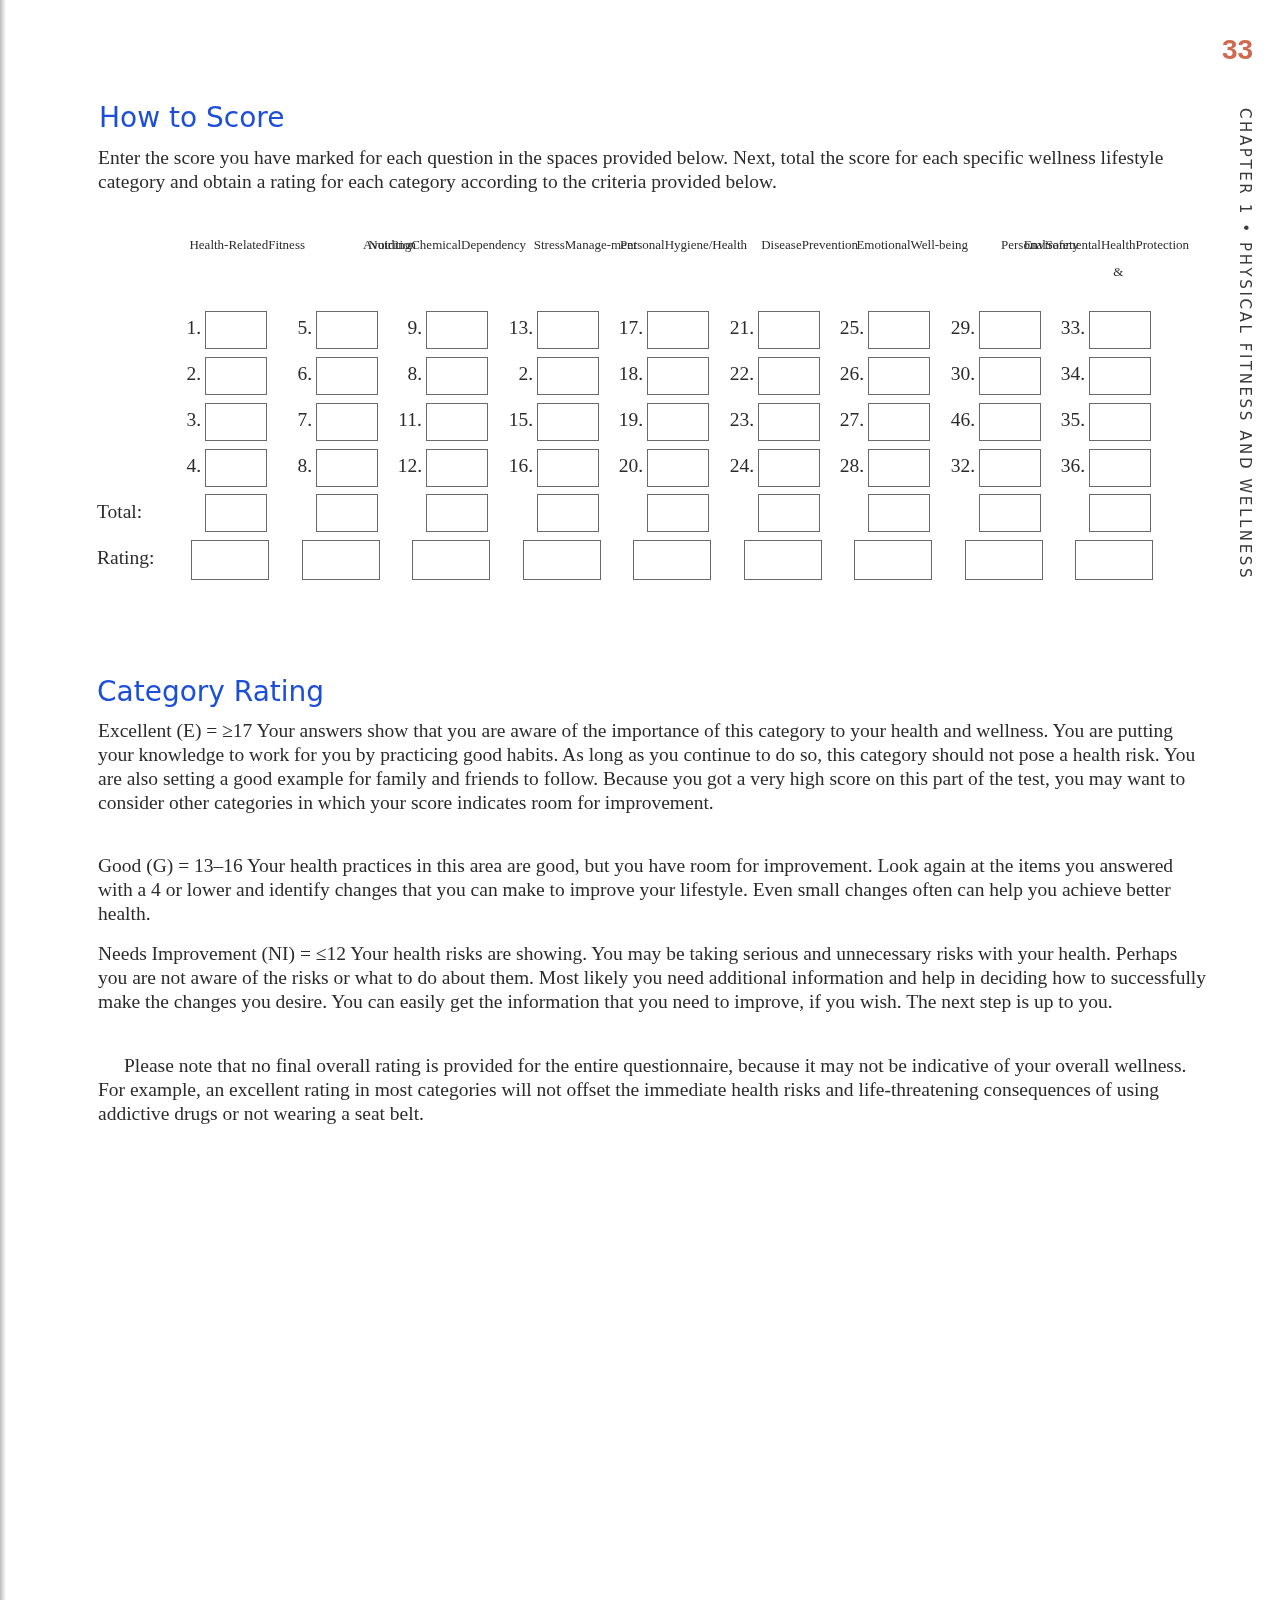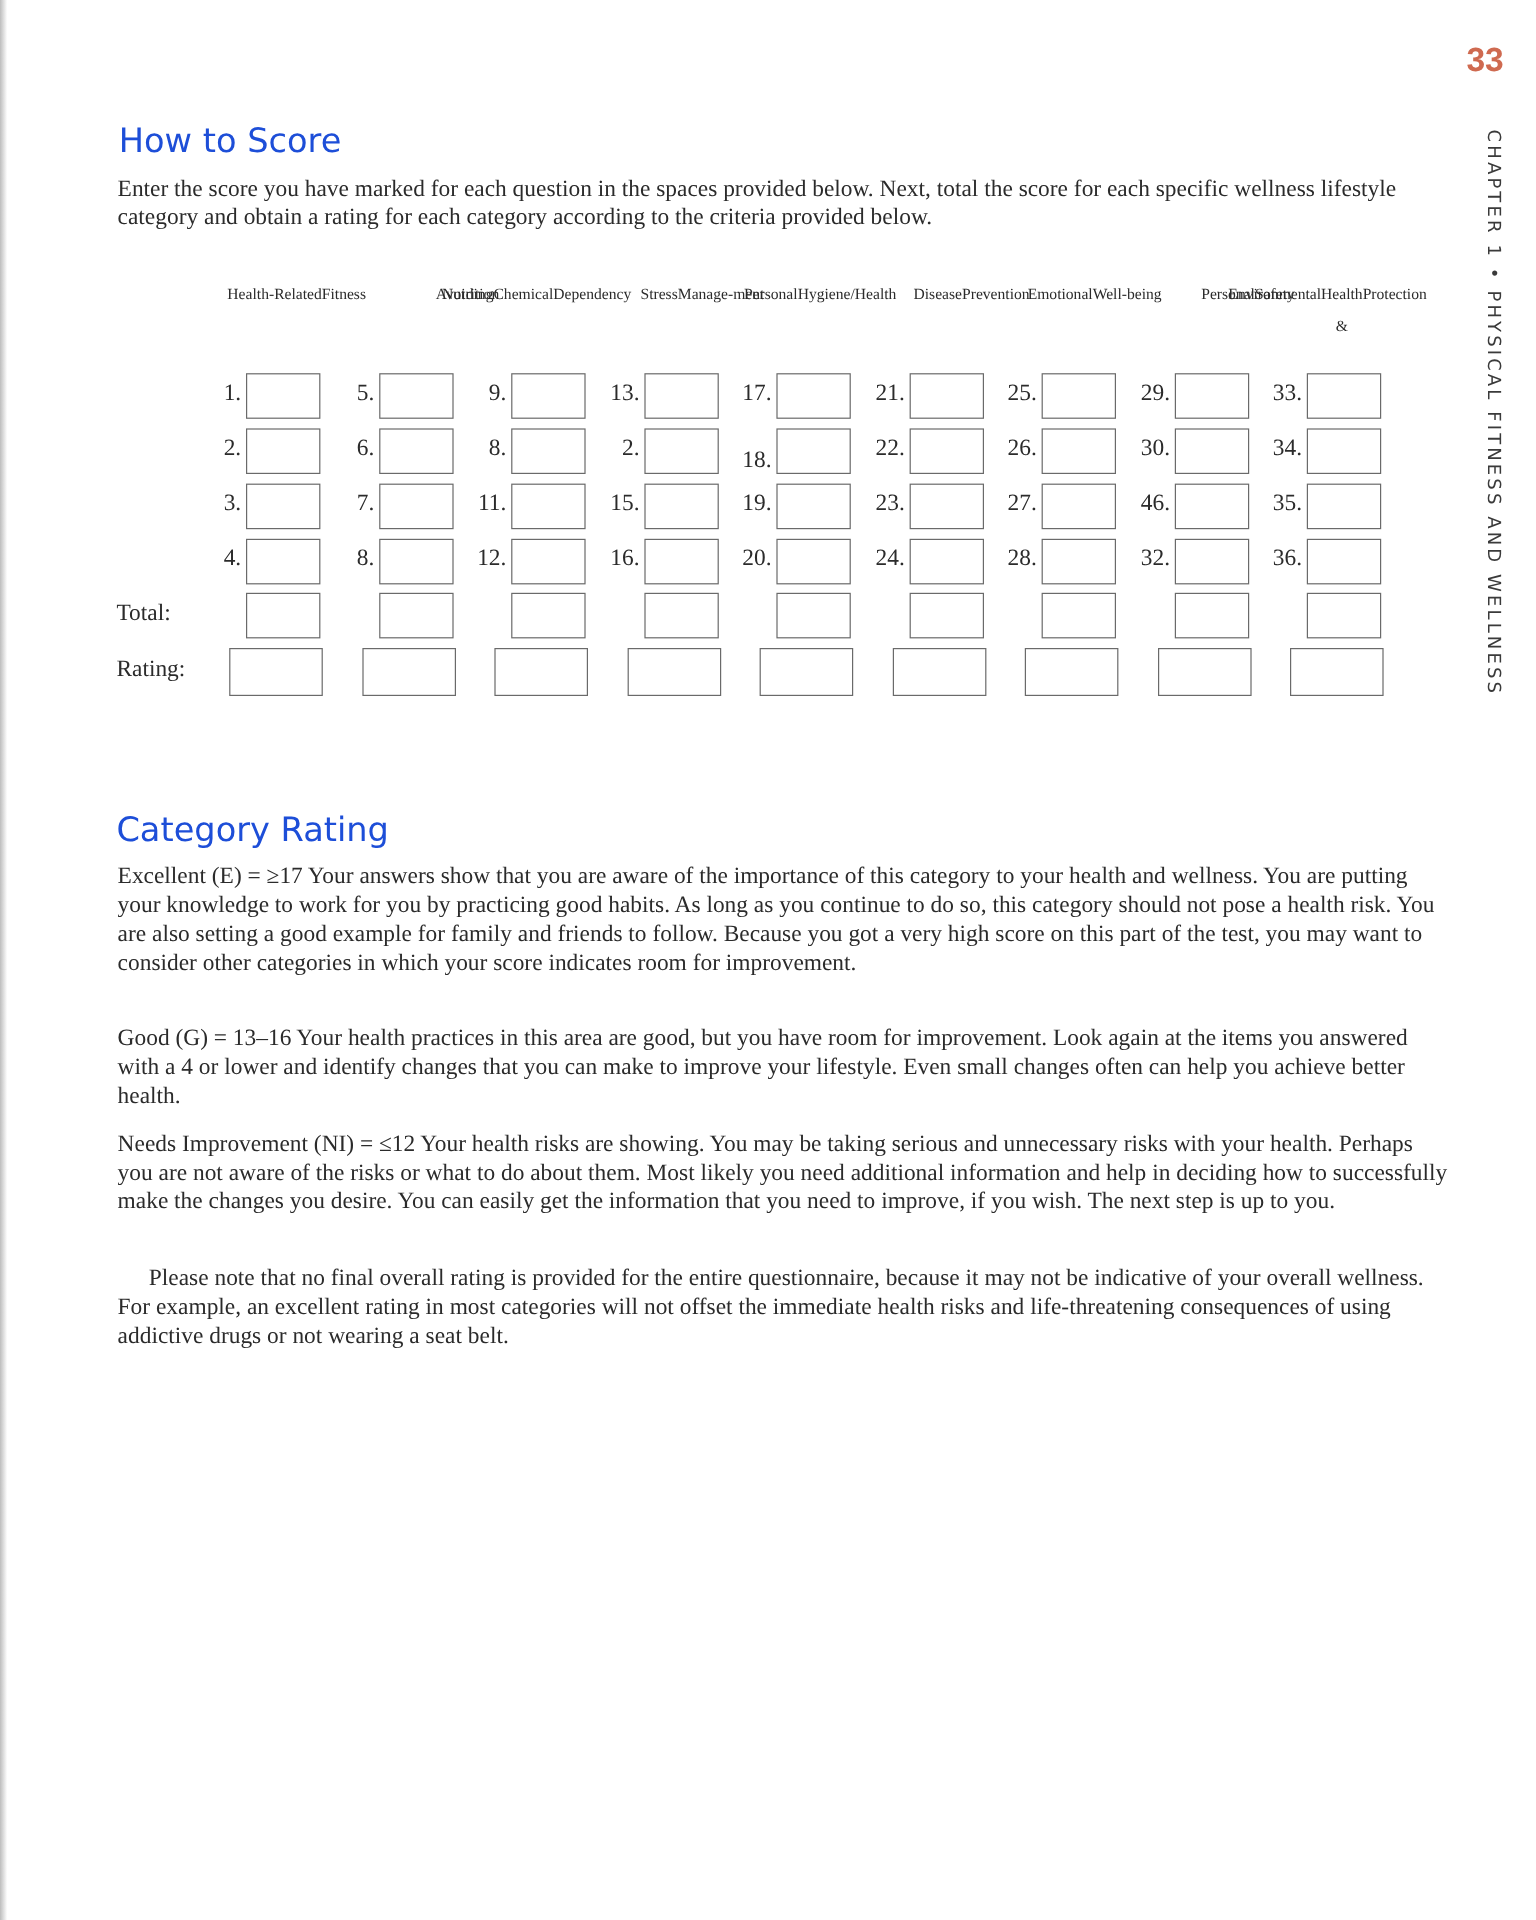--- a/index.html
+++ b/index.html
@@ -131,21 +131,21 @@
     <div class="box" style="left: 537px; top: 449px;"></div>
     <div class="box" style="left: 537px; top: 494px;"></div>
     <div class="rating-box" style="left: 523px; top: 540px;"></div>
     <div class="col-head" style="left: 607px;">
       <span>Personal</span>
       <span>Hygiene/</span>
       <span>Health</span>
     </div>
     <div class="q-num" style="left: 609px; top: 317px;">17.</div>
     <div class="box" style="left: 647px; top: 311px;"></div>
-    <div class="q-num" style="left: 609px; top: 363px; margin-top: 10px;">18.</div>
+    <div class="q-num" style="left: 609px; top: 363px;">18.</div>
     <div class="box" style="left: 647px; top: 357px;"></div>
     <div class="q-num" style="left: 609px; top: 409px;">19.</div>
     <div class="box" style="left: 647px; top: 403px;"></div>
     <div class="q-num" style="left: 609px; top: 455px;">20.</div>
     <div class="box" style="left: 647px; top: 449px;"></div>
     <div class="box" style="left: 647px; top: 494px;"></div>
     <div class="rating-box" style="left: 633px; top: 540px;"></div>
     <div class="col-head" style="left: 718px;">
       <span>Disease</span>
       <span>Prevention</span>

